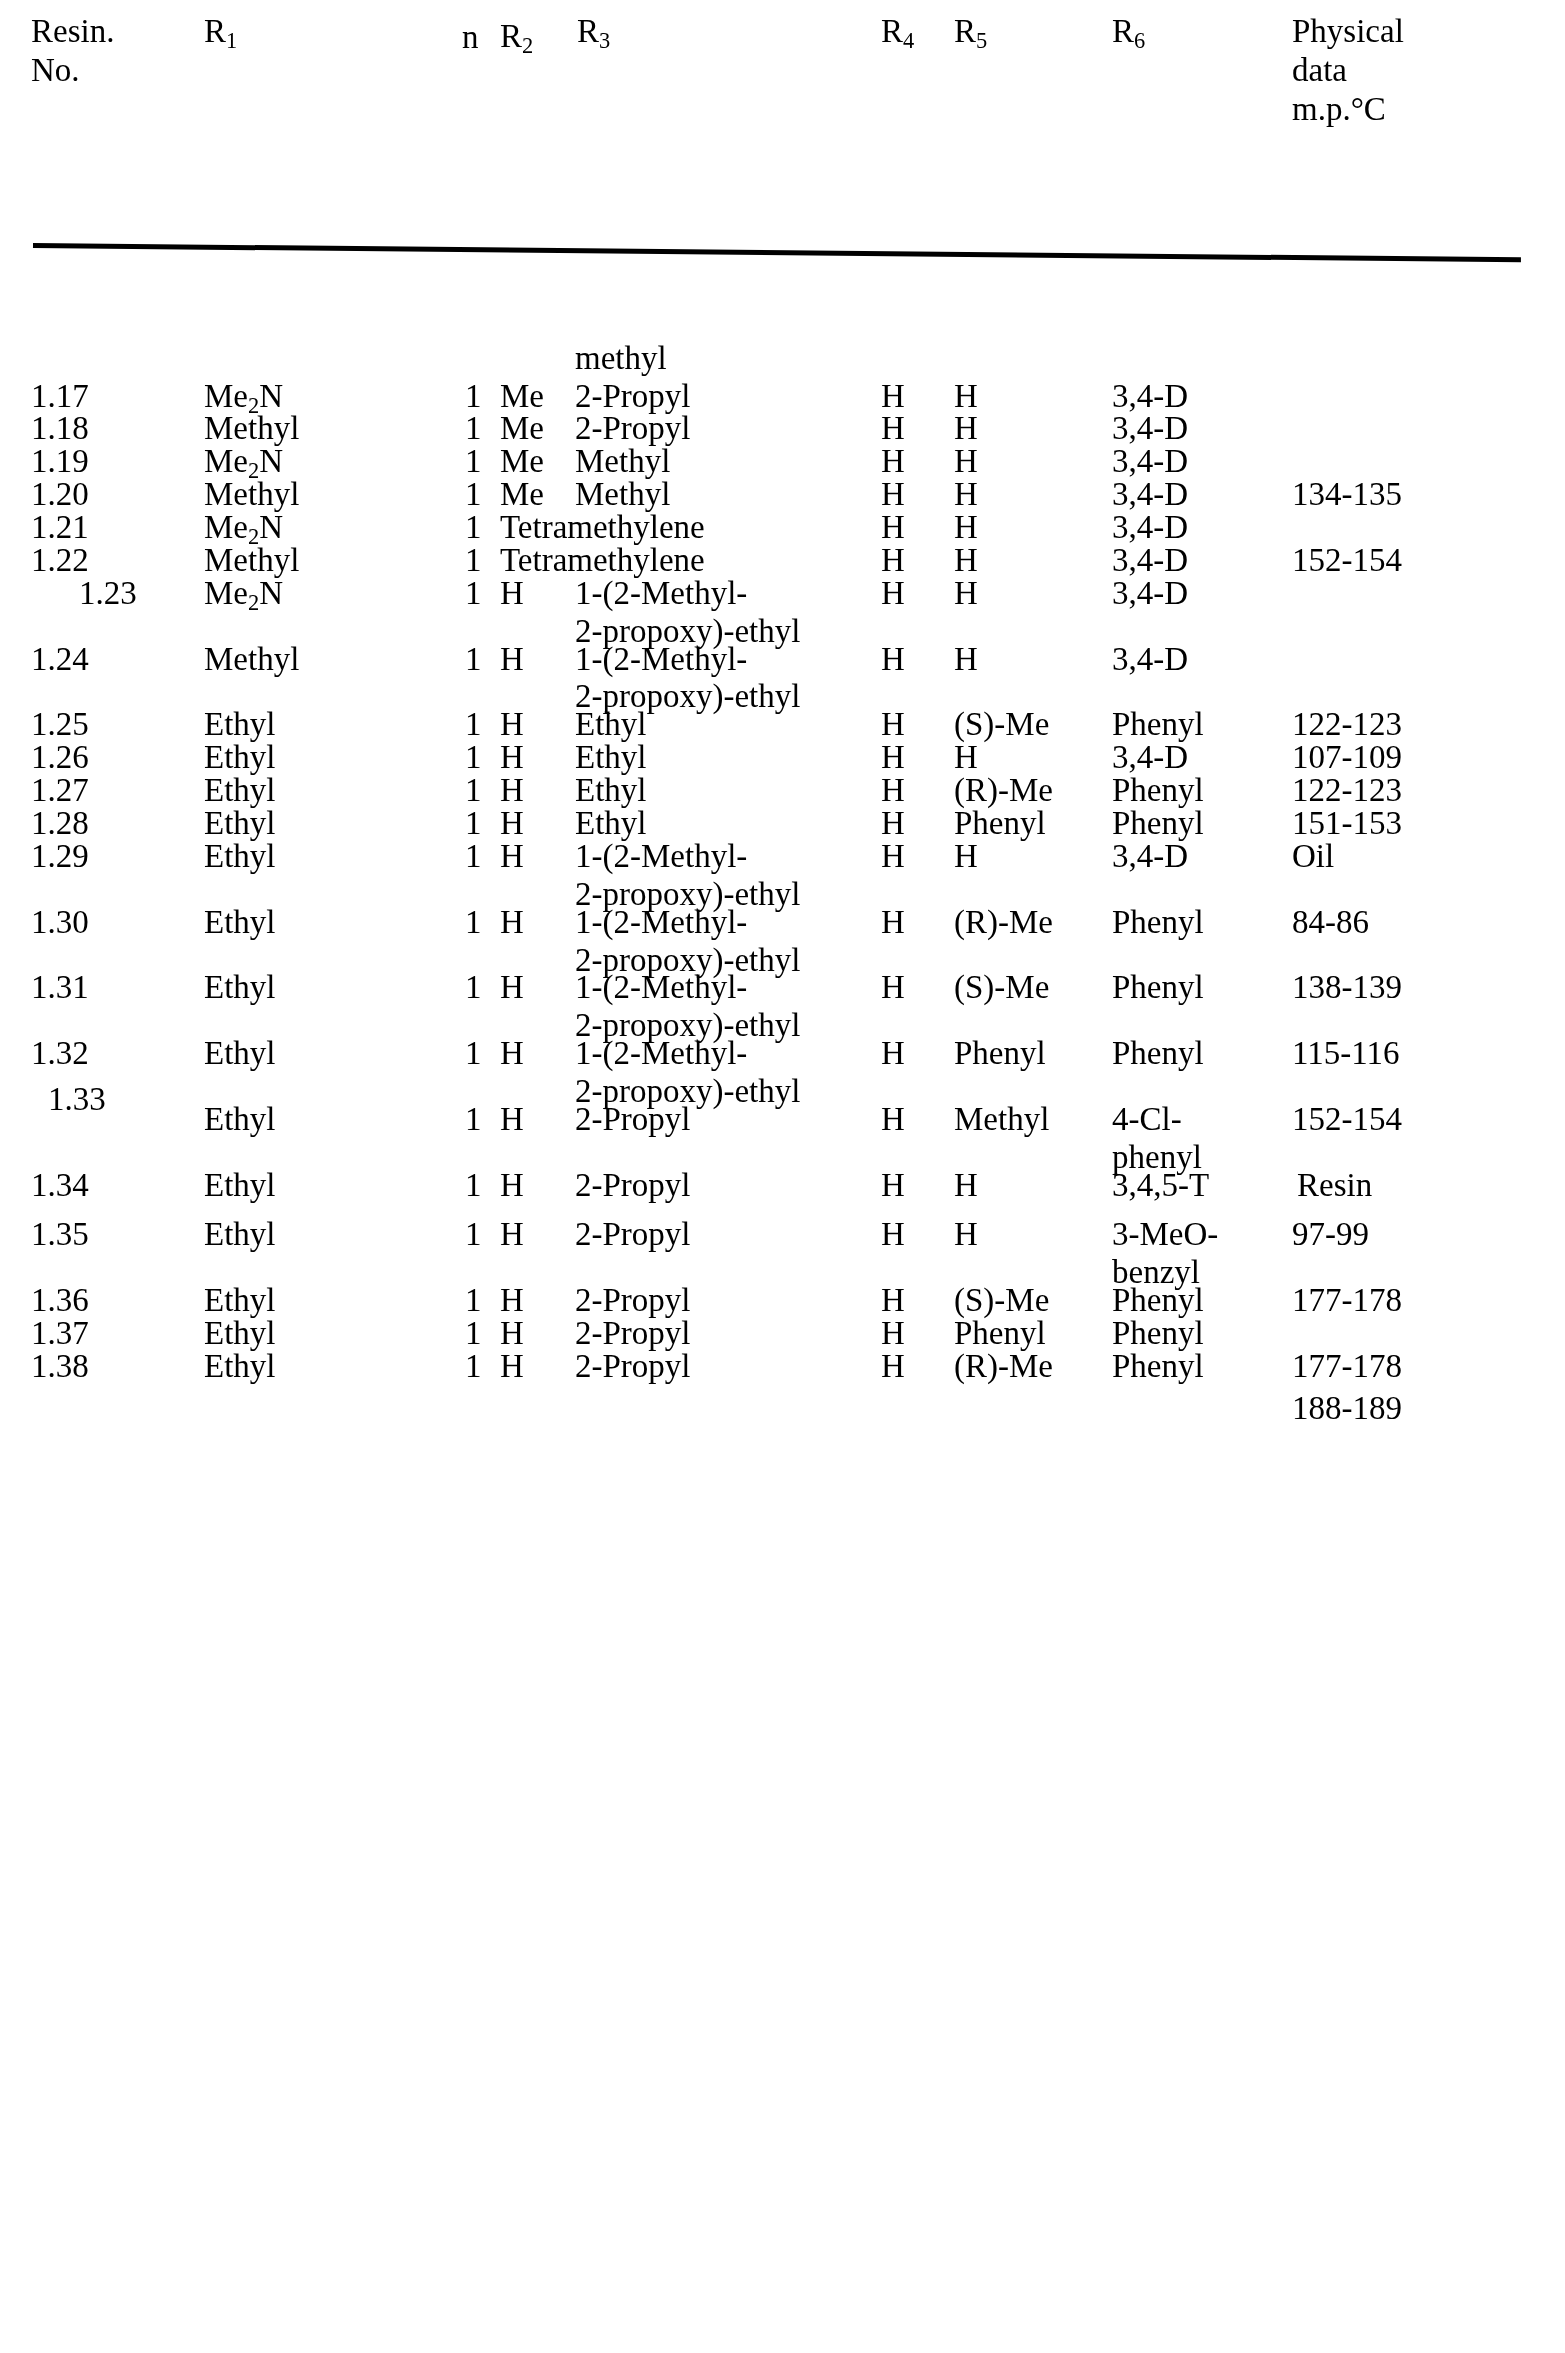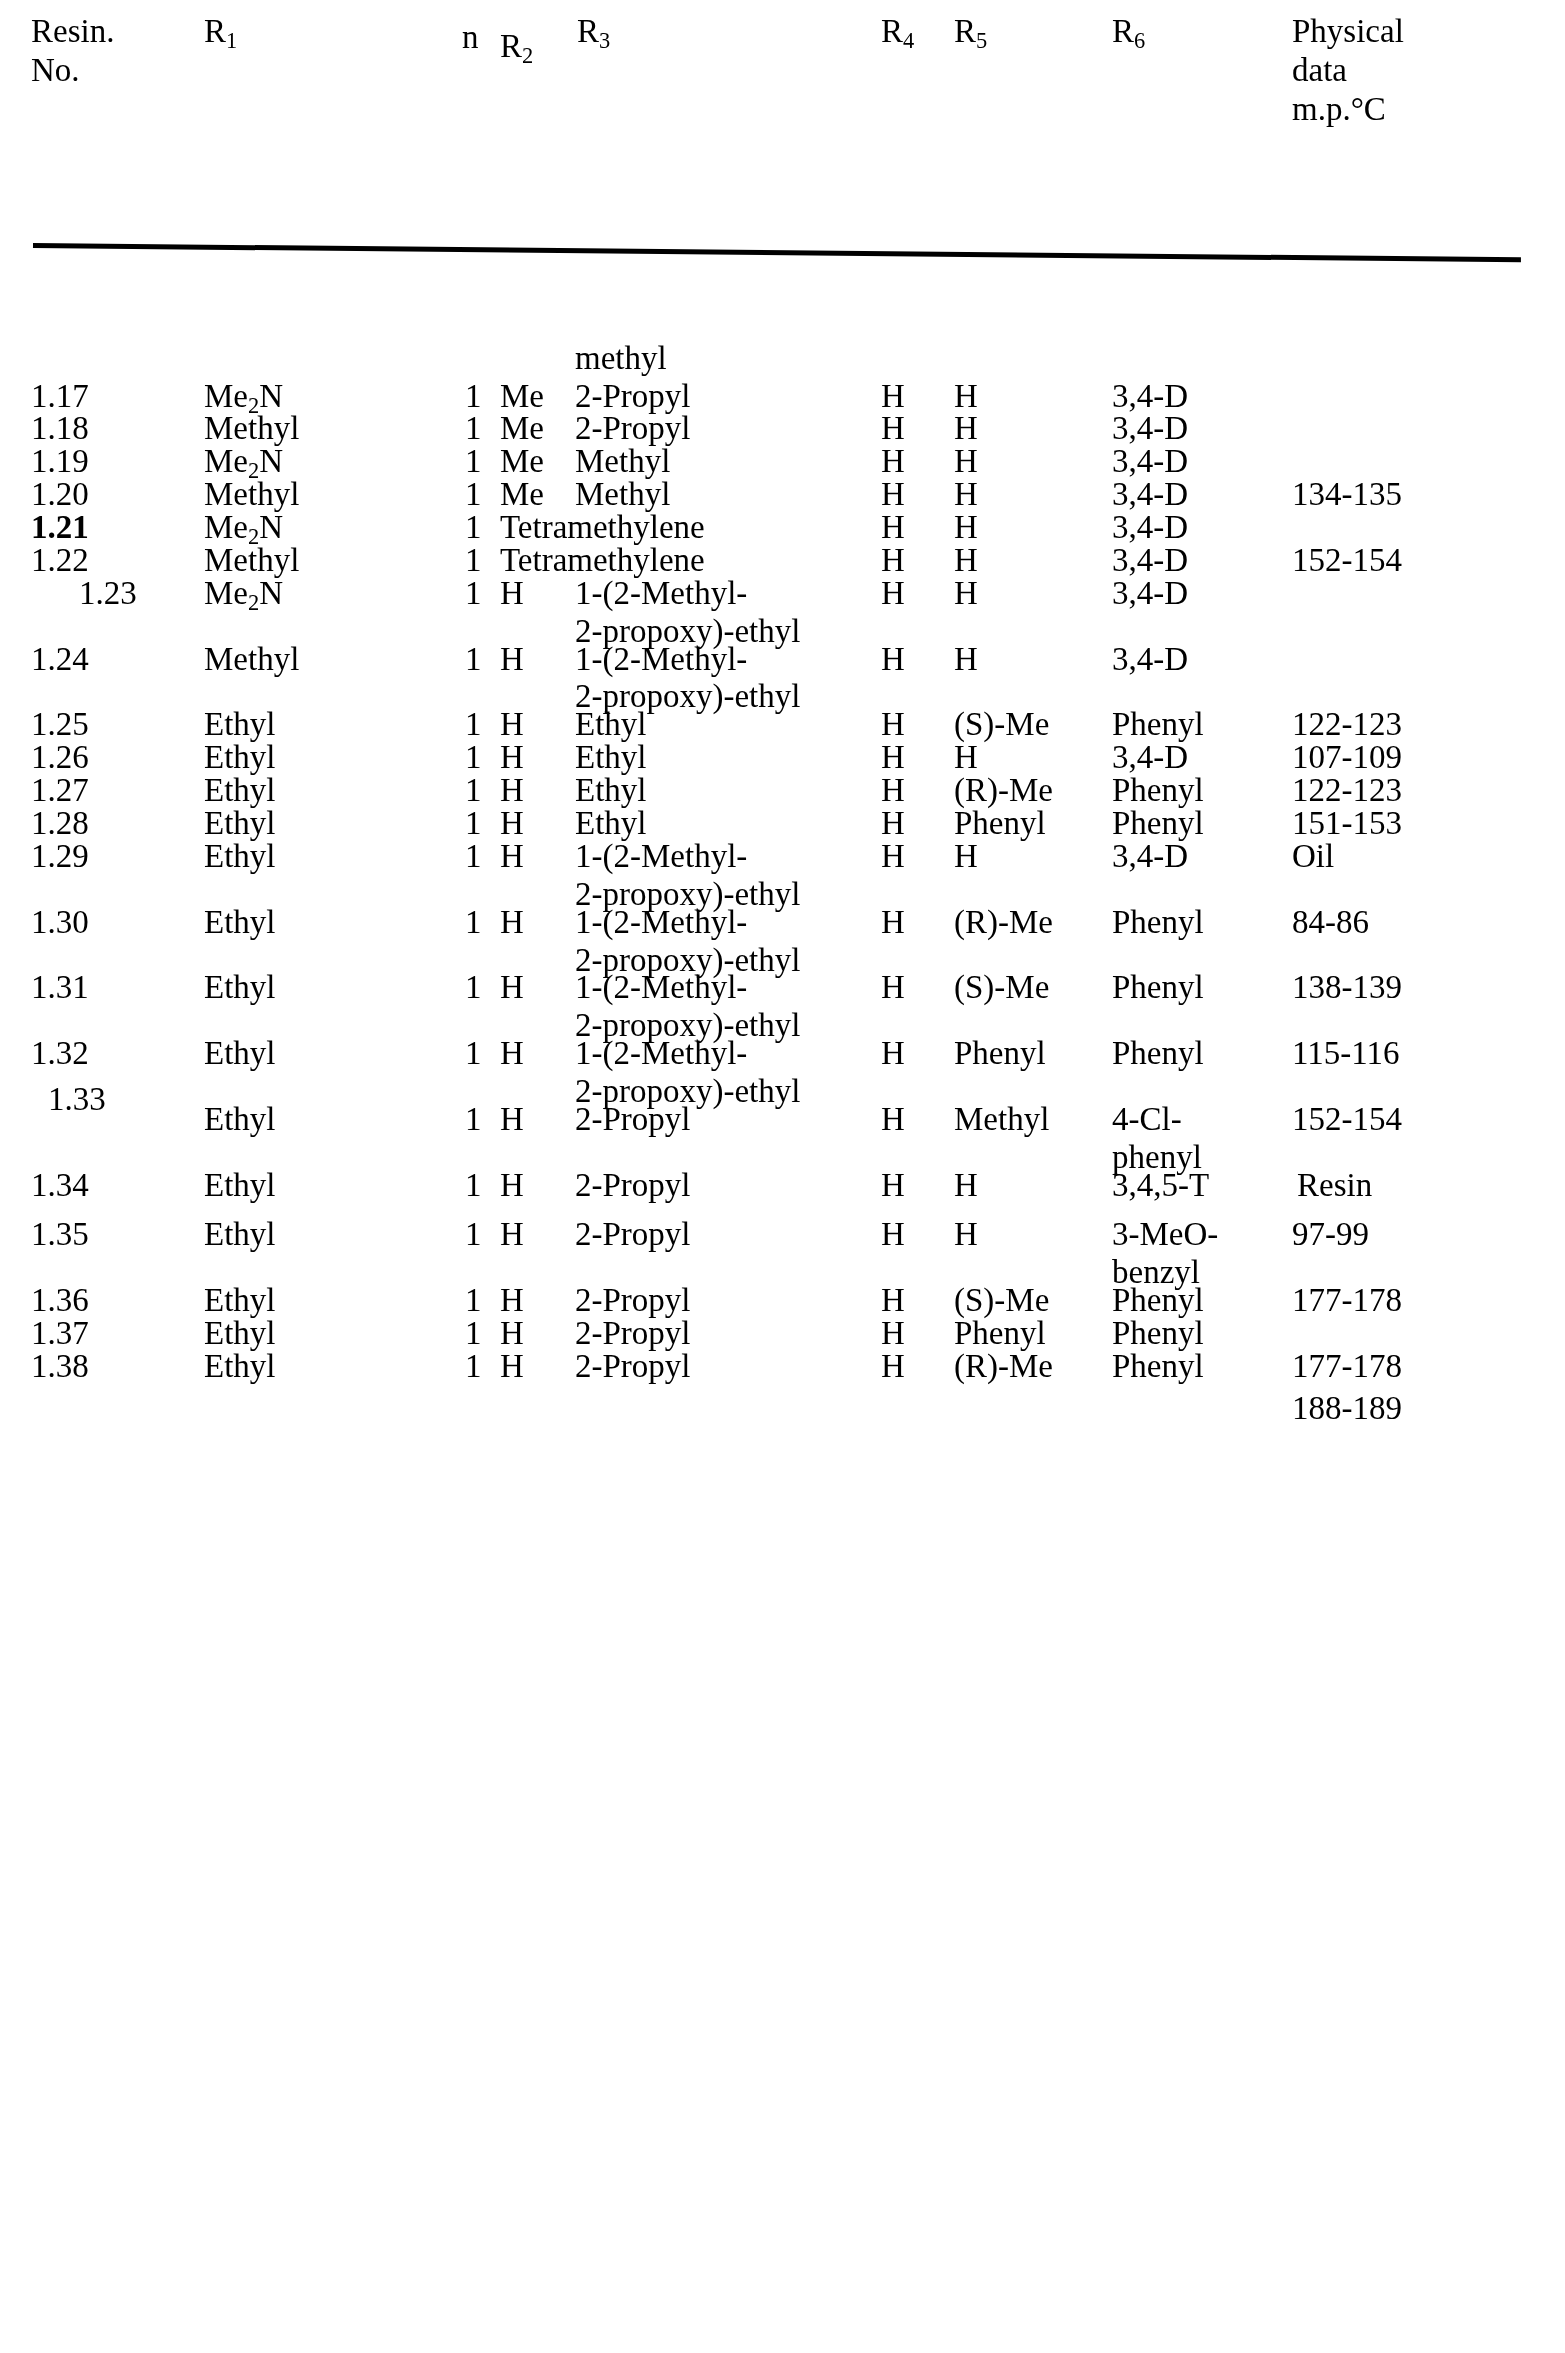--- a/index.html
+++ b/index.html
@@ -36,21 +36,21 @@
   .hdr sub, .cell sub {
     font-size: 0.68em;
     vertical-align: -0.28em;
   }
 
   
   .h-comp   { left: 31px;   top: 11.5px; }
   .h-no     { left: 31px;   top: 51px; }
   .h-r1     { left: 204px;  top: 11.5px; }
   .h-n      { left: 462px;  top: 18px; }
-  .h-r2     { left: 500px;  top: 27px; text-align: right; }
+  .h-r2     { left: 500px;  top: 17px; text-align: right; }
   .h-r3     { left: 577px;  top: 11.5px; }
   .h-r4     { left: 881px; top: 11.5px; }
   .h-r5     { left: 954px; top: 11.5px; }
   .h-r6     { left: 1112px; top: 11.5px; }
   .h-phys   { left: 1292px; top: 11.5px; }
   .h-data   { left: 1292px; top: 51px; }
   .h-mp     { left: 1292px; top: 90px; }
 
   
   #header-rule {
@@ -151,21 +151,21 @@
       <div class="cell c-r1" style="top: 475px;">Methyl</div>
       <div class="cell c-n" style="top: 475px;">1</div>
       <div class="cell c-r2" style="top: 475px;">Me</div>
       <div class="cell c-r3" style="top: 475px;">Methyl</div>
       <div class="cell c-r4" style="top: 475px;">H</div>
       <div class="cell c-r5" style="top: 475px;">H</div>
       <div class="cell c-r6" style="top: 475px;">3,4-D</div>
       <div class="cell c-phys" style="top: 475px;">134-135</div>
     </div>
     <div class="row" style="top: 0px;">
-      <div class="cell c-no" style="top: 508px; font-weight: bold;">1.21</div>
+      <div class="cell c-no" style="top: 508px;">1.21</div>
       <div class="cell c-r1" style="top: 508px;"><span>Me</span><sub>2</sub><span>N</span></div>
       <div class="cell c-n" style="top: 508px;">1</div>
       <div class="cell c-span" style="top: 508px;">Tetramethylene</div>
       <div class="cell c-r4" style="top: 508px;">H</div>
       <div class="cell c-r5" style="top: 508px;">H</div>
       <div class="cell c-r6" style="top: 508px;">3,4-D</div>
     </div>
     <div class="row" style="top: 0px;">
       <div class="cell c-no" style="top: 541px;">1.22</div>
       <div class="cell c-r1" style="top: 541px;">Methyl</div>

